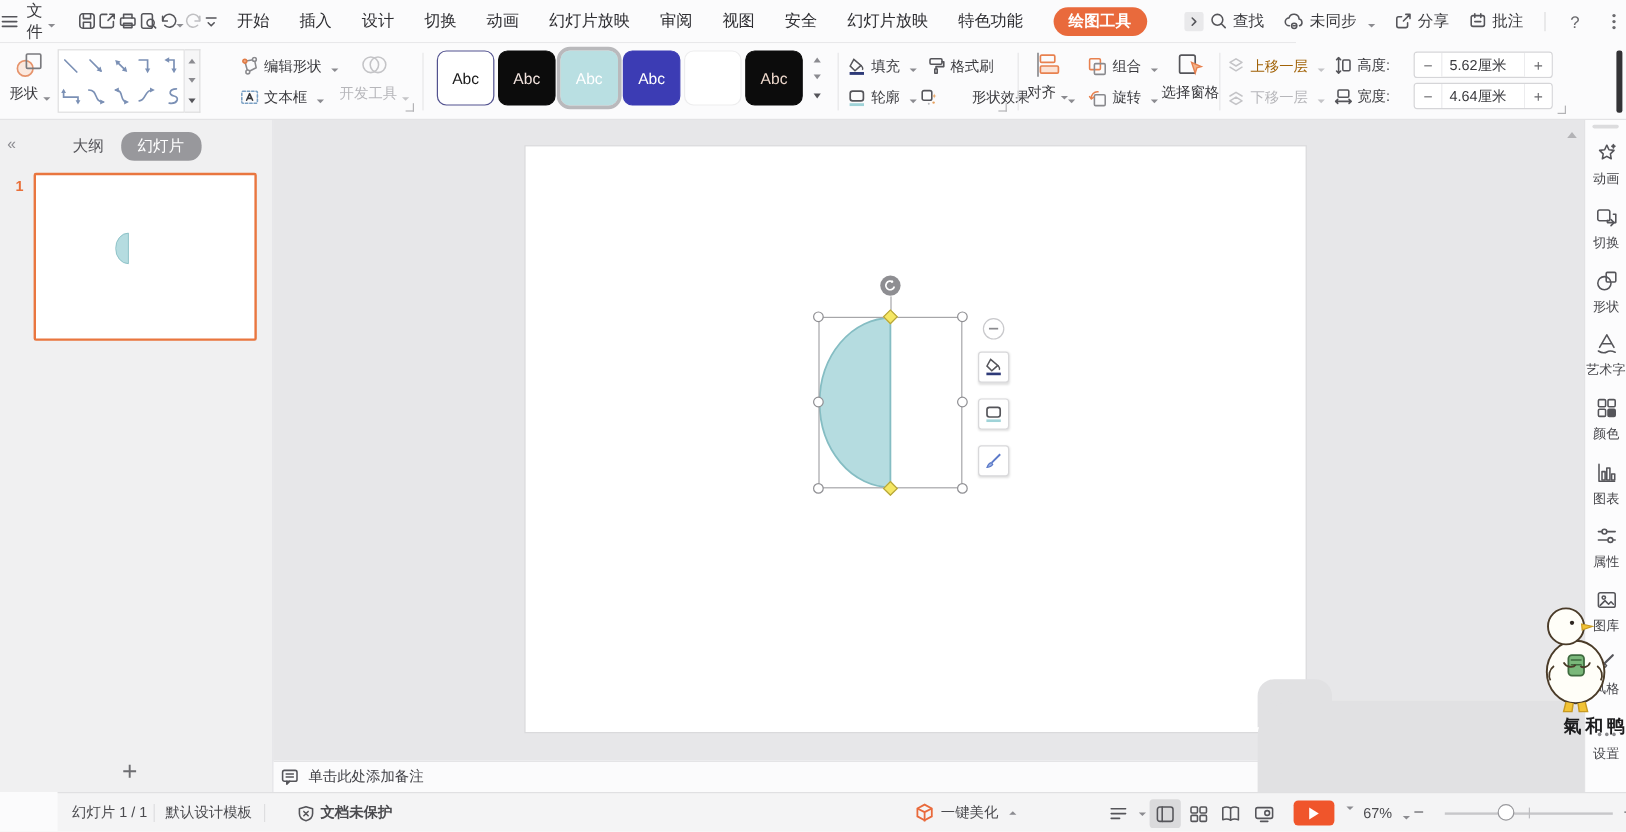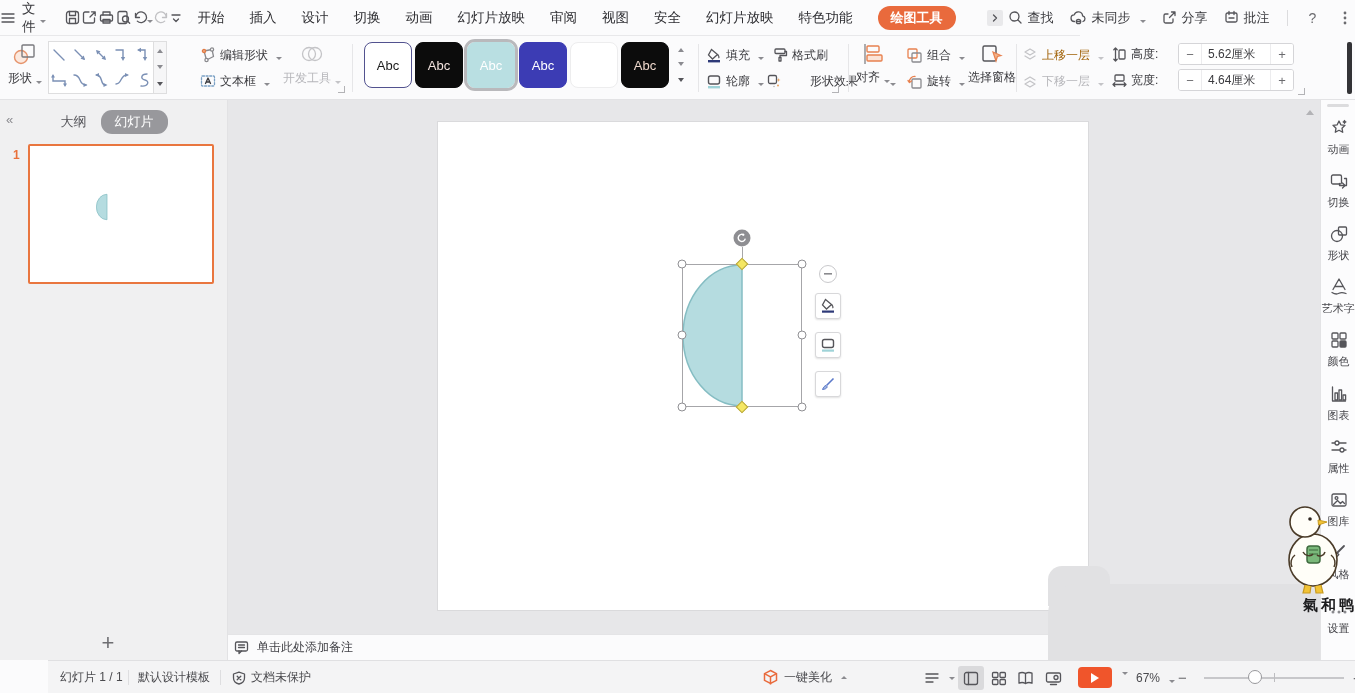--- a/index.html
+++ b/index.html
@@ -660,21 +660,21 @@
 
   <div id="statusbar">
     <div class="st-item" style="left:12px;">
         <span>幻灯片 1 / 1</span>
       </div>
     <div class="st-sep" style="left:80px;"></div>
     <div class="st-item" style="left:90px;">
         <span>默认设计模板</span>
       </div>
     <div class="st-sep" style="left:172px;"></div>
-    <div class="st-item" style="left:184px;">
+    <div class="st-item" style="left:200px;font-weight:bold;">
       <svg class="st" width="14" height="14" viewBox="0 0 14 14">
           <path d="M7 1.2L12.5 3v4c0 3-2.3 5.2-5.5 6C3.8 12.2 1.5 10 1.5 7V3z"></path>
           <path d="M5.2 5.2l3.6 3.6M8.8 5.2L5.2 8.8"></path>
         </svg>
       <span>文档未保护</span>
     </div>
 
     <div class="st-item" style="left:714px;">
       <svg width="17" height="17" viewBox="0 0 17 17">
           <path d="M8.5 1.5l6 3.2v6.6l-6 3.2-6-3.2V4.7z" fill="none" stroke="#e96a3c" stroke-width="1.5"></path>

